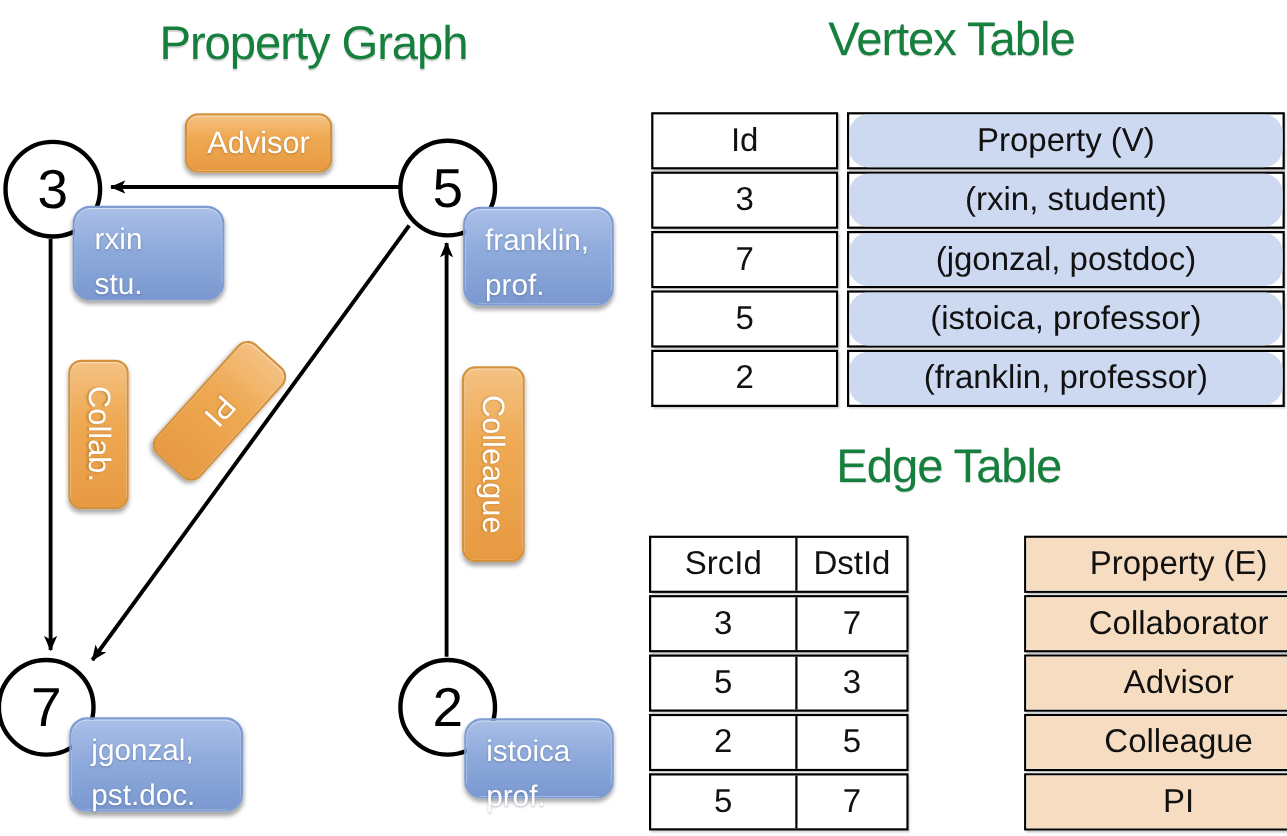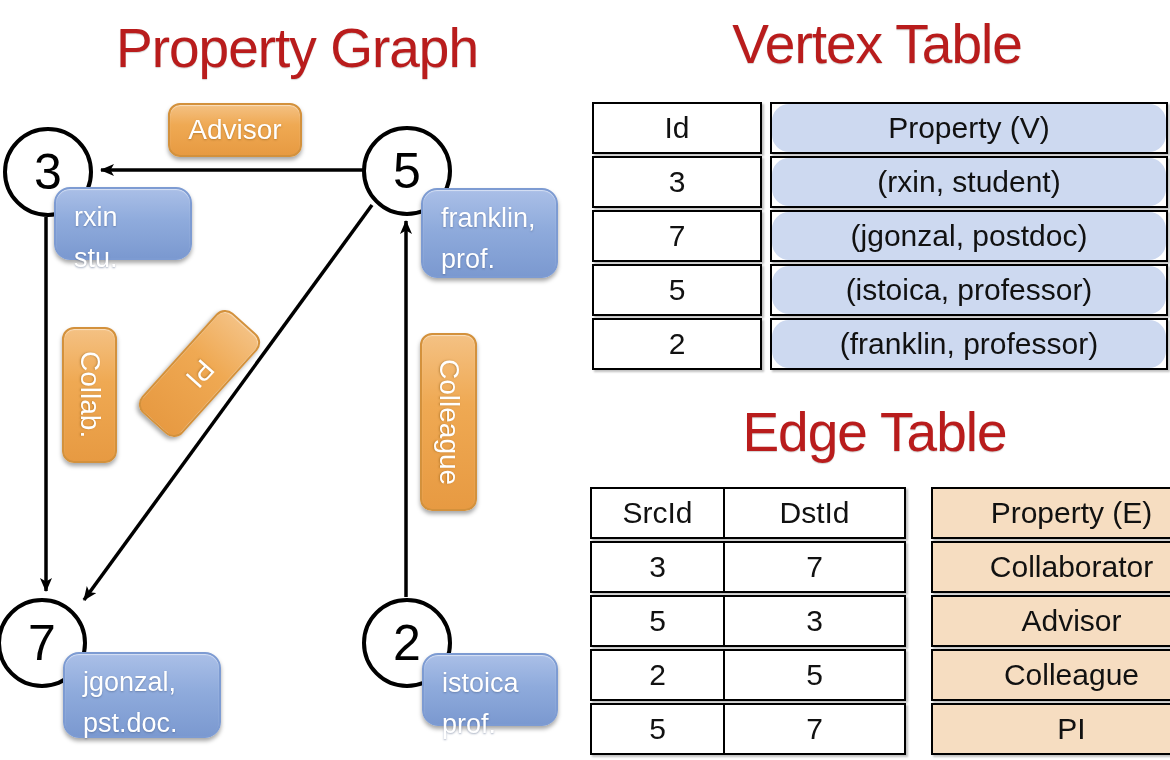--- a/index.html
+++ b/index.html
@@ -7,26 +7,25 @@
     width: 1170px; height: 760px;
     background: #ffffff;
     font-family: "Liberation Sans", sans-serif;
     position: relative;
     overflow: hidden;
     color: #111;
   }
   .title {
     position: absolute;
     text-align: center;
-    font-size: 55px;
+    font-size: 43px;
     letter-spacing: -1px;
-    color: #b91c1c;
+    color: #15803d;
     text-shadow: 0 1px 1px rgba(0,0,0,0.18);
     white-space: nowrap;
-    margin-left: 12px;
   }
   #pg-title   { left: 0;   width: 570px; top: 16px; }
   #vt-title   { left: 585px; width: 560px; top: 12px; }
   #et-title   { left: 585px; width: 555px; top: 400px; }
 
   
   #graph-svg { position: absolute; left: 0; top: 0; }
 
   .circle {
     position: absolute;
@@ -68,21 +67,21 @@
   #edge-label-advisor   { left: 168px; top: 103px; width: 134px; height: 54px; }
   #edge-label-collab    { left: 62px;  top: 327px; width: 55px;  height: 136px; }
   #edge-label-colleague { left: 420px; top: 333px; width: 57px;  height: 178px; }
   #edge-label-pi        { left: 172px; top: 306px; width: 55px;  height: 135px; transform: rotate(42deg); }
 
   #vertex-3 { left: 3px;   top: 127px; }
   #vertex-5 { left: 362px; top: 126px; }
   #vertex-7 { left: -3px;  top: 598px; }
   #vertex-2 { left: 362px; top: 598px; }
 
-  #vlabel-rxin     { left: 54px;  top: 187px; width: 138px; height: 73px; }
+  #vlabel-rxin     { left: 66px;  top: 187px; width: 138px; height: 86px; }
   #vlabel-franklin { left: 421px; top: 188px; width: 137px; height: 90px; }
   #vlabel-jgonzal  { left: 63px;  top: 652px; width: 158px; height: 86px; }
   #vlabel-istoica  { left: 422px; top: 653px; width: 136px; height: 73px; }
 
   
   .tgroup { position: absolute; }
   .trow {
     display: flex;
     box-sizing: border-box;
     height: 52px;
@@ -99,21 +98,21 @@
     white-space: nowrap;
   }
   .tcell.hdr { font-weight: normal; }
   .tcell + .tcell { border-left: 2.4px solid #000; }
   .cell-w1 { flex: 0 0 131px; }
   .fill-blue .tcell { background: #cdd9f0; border-radius: 17px; }
   .fill-tan  .tcell { background: #f6ddc1; }
 
   #vt-id   { left: 592px; top: 102px; width: 170px; }
   #vt-prop { left: 770px; top: 102px; width: 398px; }
-  #et-src  { left: 590px; top: 487px; width: 316px; }
+  #et-src  { left: 590px; top: 487px; width: 236px; }
   #et-prop { left: 887px; top: 487px; width: 281px; margin-left: 44px; }
 </style>
 </head>
 <body>
 
 <div class="title" id="pg-title">Property Graph</div>
 
 <svg id="graph-svg" width="585" height="760">
   <defs>
     <marker id="arrow" markerWidth="16" markerHeight="14" refX="13" refY="6" orient="auto" markerUnits="userSpaceOnUse">

